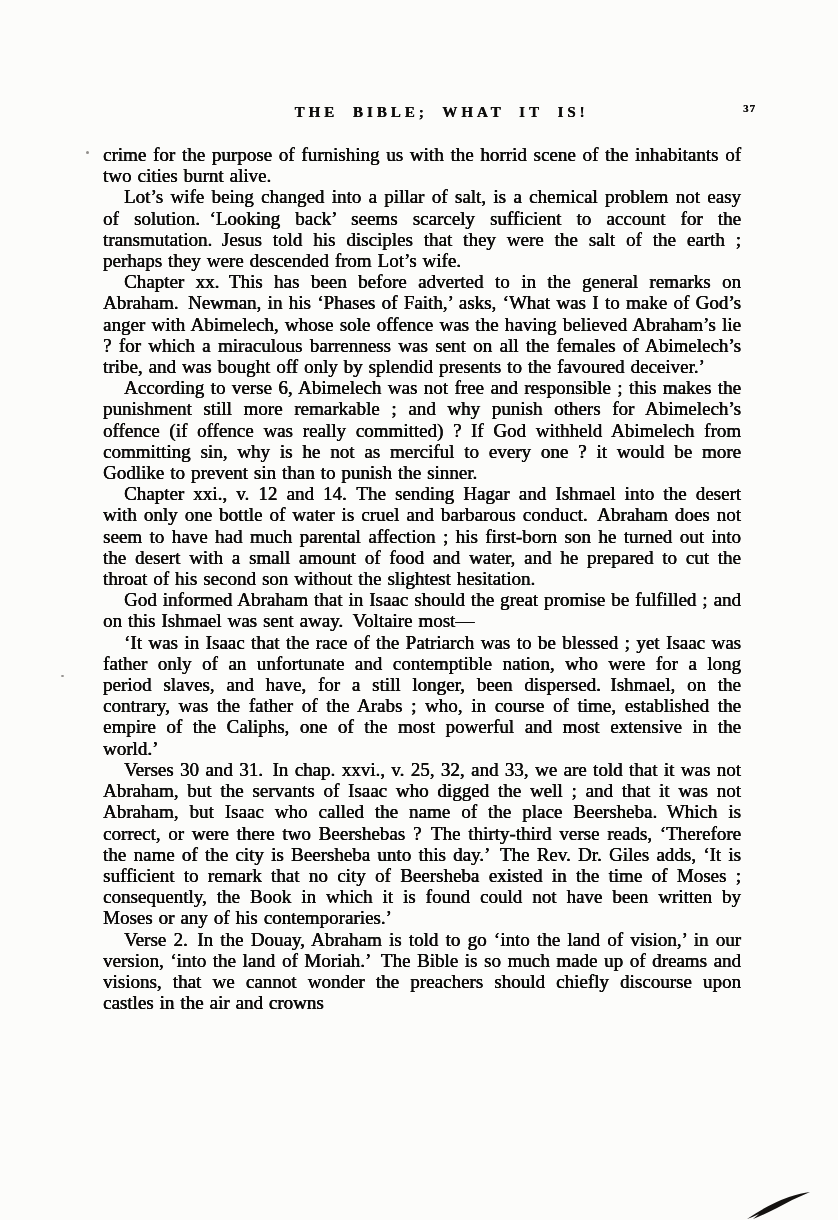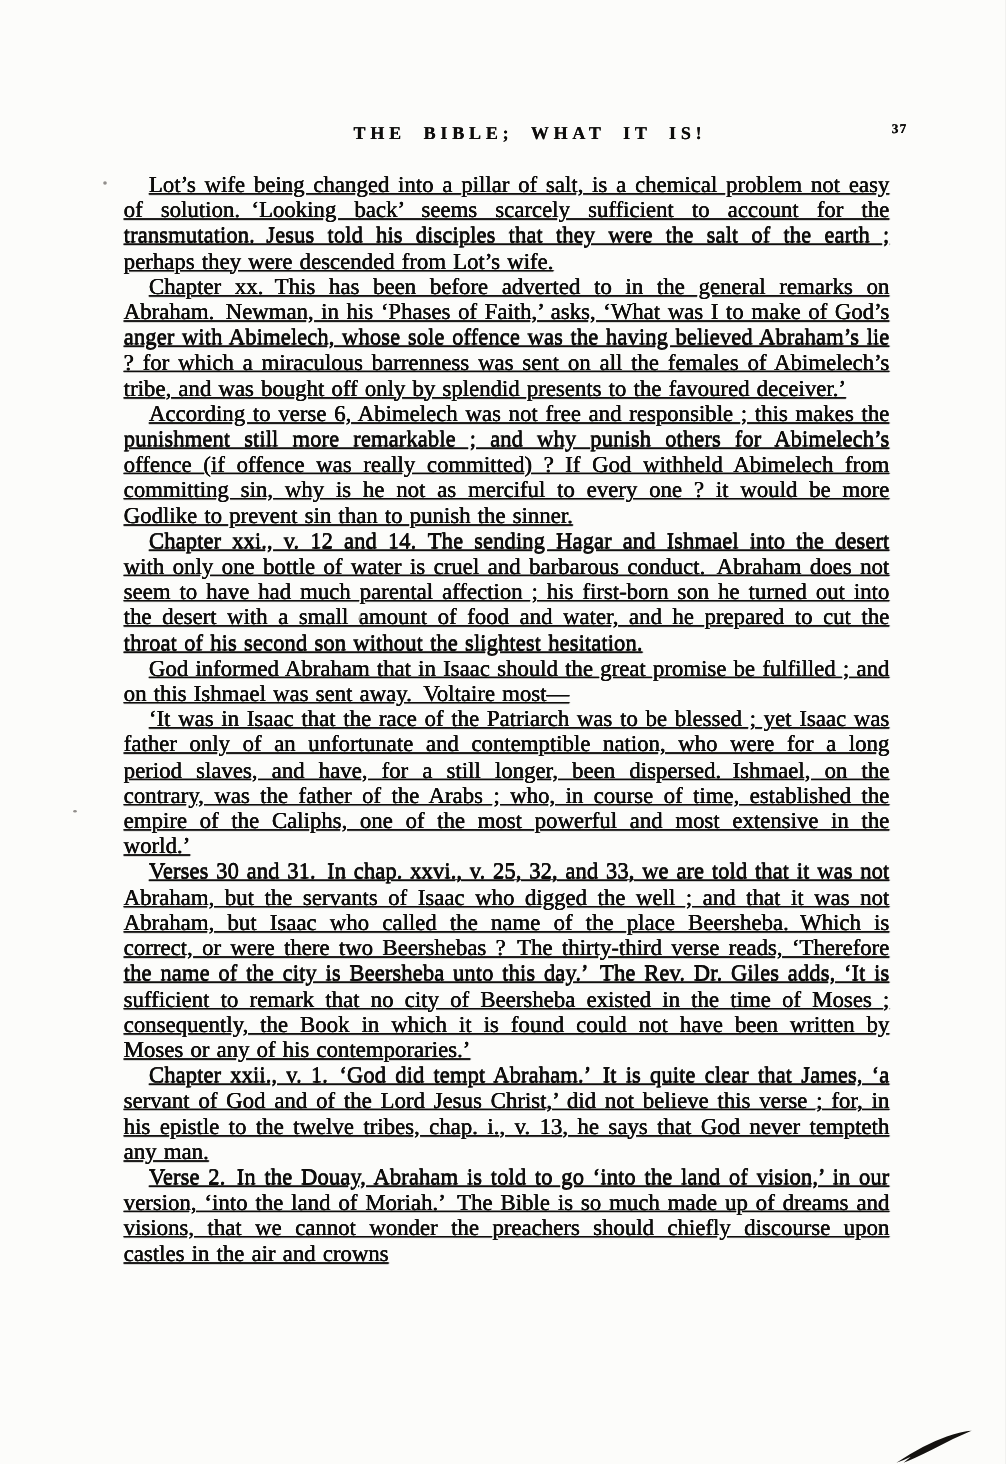--- a/index.html
+++ b/index.html
@@ -40,21 +40,21 @@
     top: 144px;
     left: 103px;
     width: 638px;
     font-size: 19px;
     line-height: 21.2px;
     text-align: justify;
     text-shadow: 0.32px 0 currentColor, 0 0.22px currentColor;
     word-spacing: 1.2px;
   }
   .body-text p { margin: 0; padding: 0; }
-  .body-text p.indent { text-indent: 21px; text-decoration: underline; }
+  .body-text p.indent { text-indent: 21px; }
   .ink-swoosh {
     position: absolute;
     left: 747px;
     top: 1192px;
     width: 64px;
     height: 28px;
   }
   .speck {
     position: absolute;
     background: #6d6a66;
@@ -68,28 +68,28 @@
 </head>
 <body>
 
 <div class="page">
 
   <div class="running-header">THE BIBLE; WHAT IT IS!</div>
 
   <div class="page-number">37</div>
 
   <div class="body-text">
+    <p>crime for the purpose of furnishing us with the horrid scene of the inhabitants of two cities burnt alive.</p>
     <p class="indent">Lot’s wife being changed into a pillar of salt, is a chemical problem not easy of solution. ‘Looking back’ seems scarcely sufficient to account for the transmutation. Jesus told his disciples that they were the salt of the earth ; perhaps they were descended from Lot’s wife.</p>
     <p class="indent">Chapter xx. This has been before adverted to in the general remarks on Abraham. Newman, in his ‘Phases of Faith,’ asks, ‘What was I to make of God’s anger with Abimelech, whose sole offence was the having believed Abraham’s lie ? for which a miraculous barrenness was sent on all the females of Abimelech’s tribe, and was bought off only by splendid presents to the favoured deceiver.’</p>
     <p class="indent">According to verse 6, Abimelech was not free and responsible ; this makes the punishment still more remarkable ; and why punish others for Abimelech’s offence (if offence was really committed) ? If God withheld Abimelech from committing sin, why is he not as merciful to every one ? it would be more Godlike to prevent sin than to punish the sinner.</p>
     <p class="indent">Chapter xxi., v. 12 and 14. The sending Hagar and Ishmael into the desert with only one bottle of water is cruel and barbarous conduct. Abraham does not seem to have had much parental affection ; his first-born son he turned out into the desert with a small amount of food and water, and he prepared to cut the throat of his second son without the slightest hesitation.</p>
     <p class="indent">God informed Abraham that in Isaac should the great promise be fulfilled ; and on this Ishmael was sent away. Voltaire most—</p>
     <p class="indent">‘It was in Isaac that the race of the Patriarch was to be blessed ; yet Isaac was father only of an unfortunate and contemptible nation, who were for a long period slaves, and have, for a still longer, been dispersed. Ishmael, on the contrary, was the father of the Arabs ; who, in course of time, established the empire of the Caliphs, one of the most powerful and most extensive in the world.’</p>
     <p class="indent">Verses 30 and 31. In chap. xxvi., v. 25, 32, and 33, we are told that it was not Abraham, but the servants of Isaac who digged the well ; and that it was not Abraham, but Isaac who called the name of the place Beersheba. Which is correct, or were there two Beershebas ? The thirty-third verse reads, ‘Therefore the name of the city is Beersheba unto this day.’ The Rev. Dr. Giles adds, ‘It is sufficient to remark that no city of Beersheba existed in the time of Moses ; consequently, the Book in which it is found could not have been written by Moses or any of his contemporaries.’</p>
-    <p class="indent">Chapter xxii., v. 1. ‘God did tempt Abraham.’ It is quite clear that James, ‘a servant of God and of the Lord Jesus Christ,’ did not believe this verse ; for, in his epistle to the twelve tribes, chap. i., v. 13, he says that God never tempteth any man.</p>
     <p class="indent">Verse 2. In the Douay, Abraham is told to go ‘into the land of vision,’ in our version, ‘into the land of Moriah.’ The Bible is so much made up of dreams and visions, that we cannot wonder the preachers should chiefly discourse upon castles in the air and crowns</p>
   </div>
 
   <svg class="ink-swoosh" viewBox="0 0 64 28" xmlns="http://www.w3.org/2000/svg" aria-hidden="true">
     <path d="M0 27 Q 22 12 42 5 Q 54 1 63 0 Q 46 7 30 16 Q 14 24 6 27 L 12 22 Q 6 25 0 27 Z" fill="#141210"></path>
     <path d="M20 18 l4 -3 l-1 4 Z M30 13 l4 -3 l-1 4 Z M40 8 l4 -3 l-1 4 Z" fill="#141210"></path>
   </svg>
   <div class="speck speck-a"></div>
   <div class="speck speck-b"></div>
   <div class="speck speck-c"></div>

